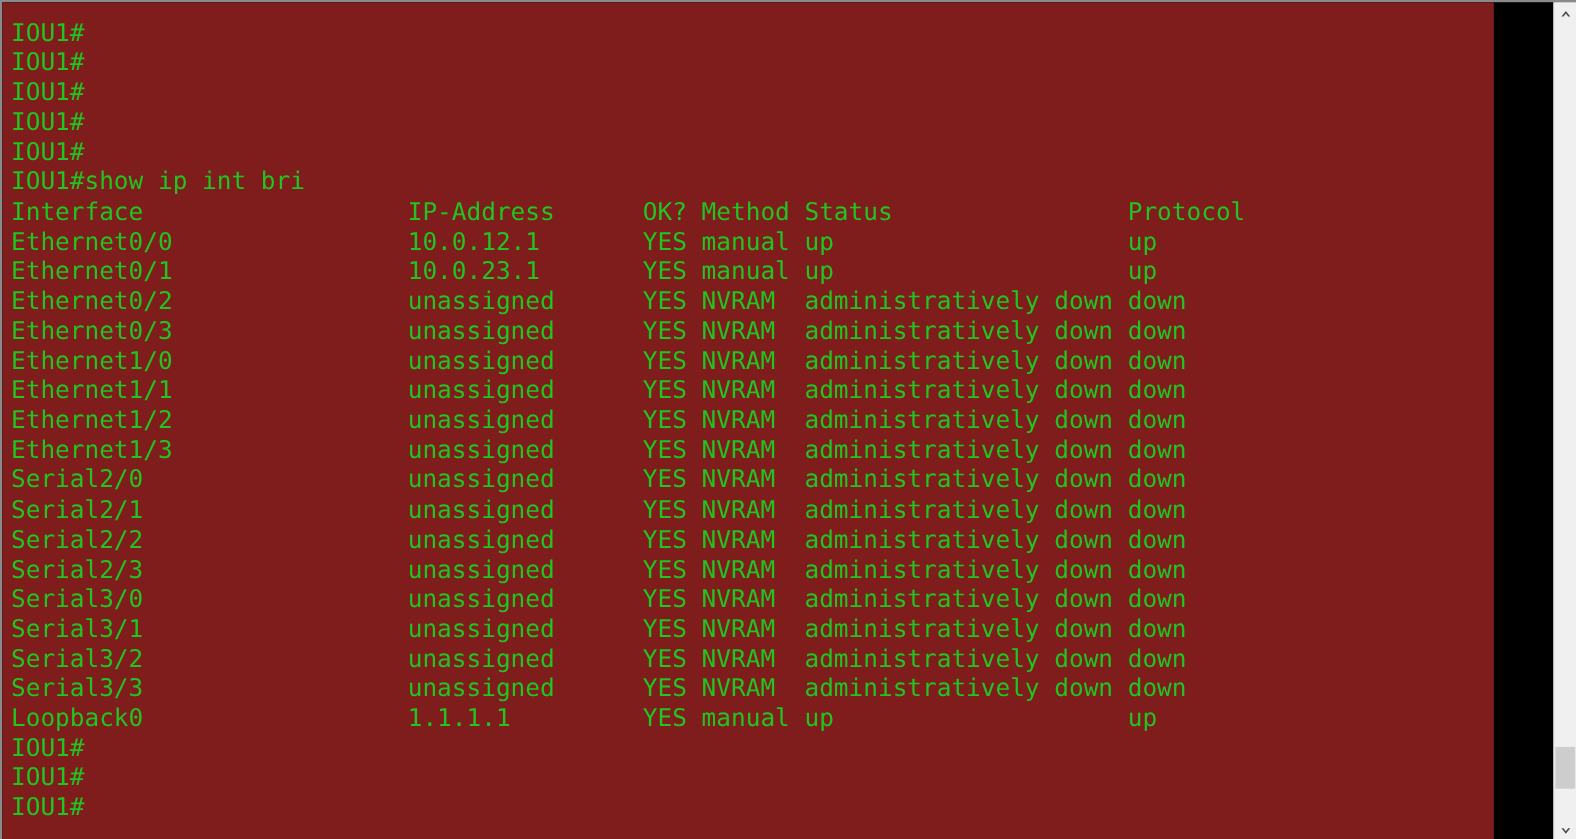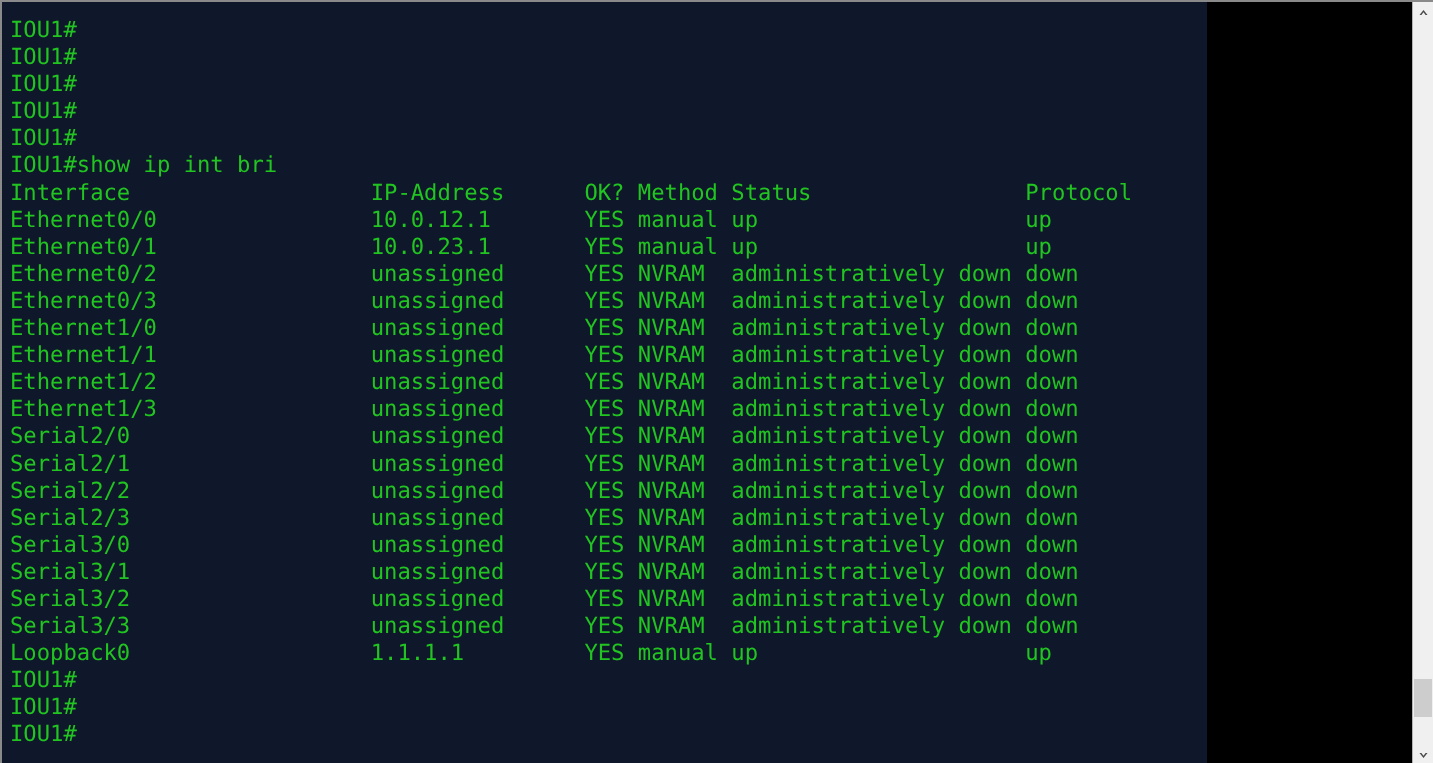--- a/index.html
+++ b/index.html
@@ -24,23 +24,23 @@
     border-top: 2px solid #8a8a8a;
     border-left: 2px solid #8a8a8a;
     display: flex;
     flex-direction: row;
     overflow: hidden;
   }
 
   
   #terminal-screen {
     position: relative;
-    width: 1205px;
+    width: 1356px;
     height: 761px;
-    background: #0f172a;
+    background: #7f1d1d;
     overflow: hidden;
     padding: 0;
   }
 
   #terminal-output {
     position: absolute;
     left: 8px;
     top: 15px;
     margin: 0;
     padding: 0;

